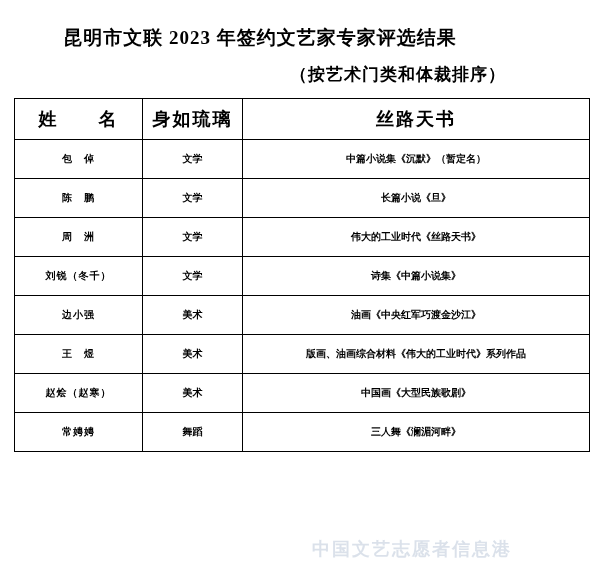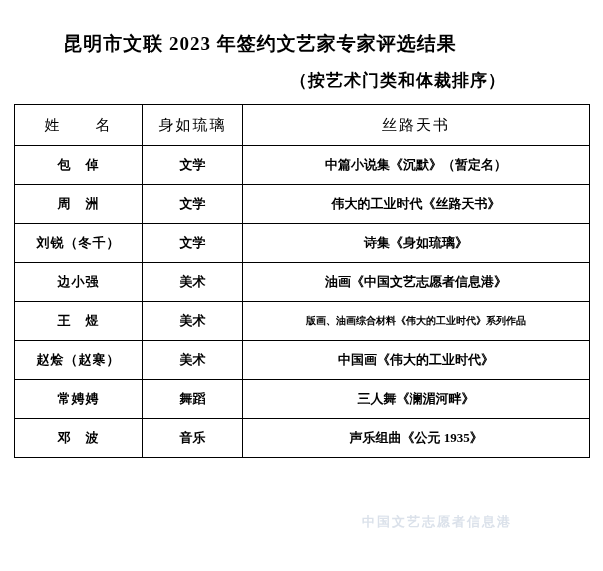--- a/index.html
+++ b/index.html
@@ -13,21 +13,21 @@
     font-family: "Liberation Serif", "DejaVu Serif", serif;
     color: #000000;
     overflow: hidden;
     position: relative;
   }
   .page {
     width: 520px;
     height: 571px;
     position: relative;
     box-sizing: border-box;
-    padding: 16px 14px;
+    padding: 10px 14px;
   }
   .doc-title {
     text-align: center;
     font-size: 19px;
     font-weight: bold;
     letter-spacing: 1px;
     padding-top: 14px;
     line-height: 1.5;
     white-space: nowrap;
   }
@@ -44,48 +44,48 @@
   table.result-table {
     border-collapse: collapse;
     width: 575px;
     margin: 0 auto;
     table-layout: fixed;
   }
   table.result-table td, table.result-table th {
     border: 1px solid #000000;
     text-align: center;
     vertical-align: middle;
-    font-size: 13px;
+    font-size: 10px;
     font-weight: bold;
     height: 38px;
     padding: 0 2px;
     overflow: hidden;
     white-space: nowrap;
   }
   table.result-table thead th {
-    font-size: 15px;
-    font-weight: normal;
+    font-size: 18px;
+    font-weight: bold;
     height: 40px;
     letter-spacing: 2px;
   }
   .col-name { width: 128px; }
   .col-cat  { width: 100px; }
   .col-proj { width: 347px; }
   td.cell-name {
     letter-spacing: 1px;
   }
   td.cell-proj.small {
     font-size: 10px;
     letter-spacing: 0px;
   }
   .watermark {
     position: absolute;
     right: 8px;
-    bottom: 40px;
-    font-size: 13px;
+    bottom: 10px;
+    font-size: 18px;
     font-weight: bold;
     color: #cfd8e4;
     opacity: 0.75;
     letter-spacing: 2px;
     font-family: "Liberation Sans", sans-serif;
     pointer-events: none;
     white-space: nowrap;
   }
 </style>
 </head>
@@ -109,52 +109,52 @@
         <th>丝路天书</th>
       </tr>
     </thead>
     <tbody>
       <tr>
         <td class="cell-name">包　倬</td>
         <td class="cell-cat">文学</td>
         <td class="cell-proj">中篇小说集《沉默》（暂定名）</td>
       </tr>
       <tr>
+        <td class="cell-name">陈　鹏</td>
+        <td class="cell-cat">文学</td>
+        <td class="cell-proj">长篇小说《旦》</td>
+      </tr>
+      <tr>
         <td class="cell-name">周　洲</td>
         <td class="cell-cat">文学</td>
         <td class="cell-proj">伟大的工业时代《丝路天书》</td>
       </tr>
       <tr>
         <td class="cell-name">刘锐（冬千）</td>
         <td class="cell-cat">文学</td>
-        <td class="cell-proj">诗集《身如琉璃》</td>
+        <td class="cell-proj">诗集《中篇小说集》</td>
       </tr>
       <tr>
         <td class="cell-name">边小强</td>
         <td class="cell-cat">美术</td>
-        <td class="cell-proj">油画《中国文艺志愿者信息港》</td>
+        <td class="cell-proj">油画《中央红军巧渡金沙江》</td>
       </tr>
       <tr>
         <td class="cell-name">王　煜</td>
         <td class="cell-cat">美术</td>
         <td class="cell-proj small">版画、油画综合材料《伟大的工业时代》系列作品</td>
       </tr>
       <tr>
         <td class="cell-name">赵烩（赵寒）</td>
         <td class="cell-cat">美术</td>
-        <td class="cell-proj">中国画《伟大的工业时代》</td>
+        <td class="cell-proj">中国画《大型民族歌剧》</td>
       </tr>
       <tr>
         <td class="cell-name">常娉娉</td>
         <td class="cell-cat">舞蹈</td>
         <td class="cell-proj">三人舞《澜湄河畔》</td>
-      </tr>
-      <tr>
-        <td class="cell-name">邓　波</td>
-        <td class="cell-cat">音乐</td>
-        <td class="cell-proj">声乐组曲《公元 1935》</td>
       </tr>
     </tbody>
   </table>
 
   <div class="watermark">中国文艺志愿者信息港</div>
 
 </div>
 
 </body></html>

